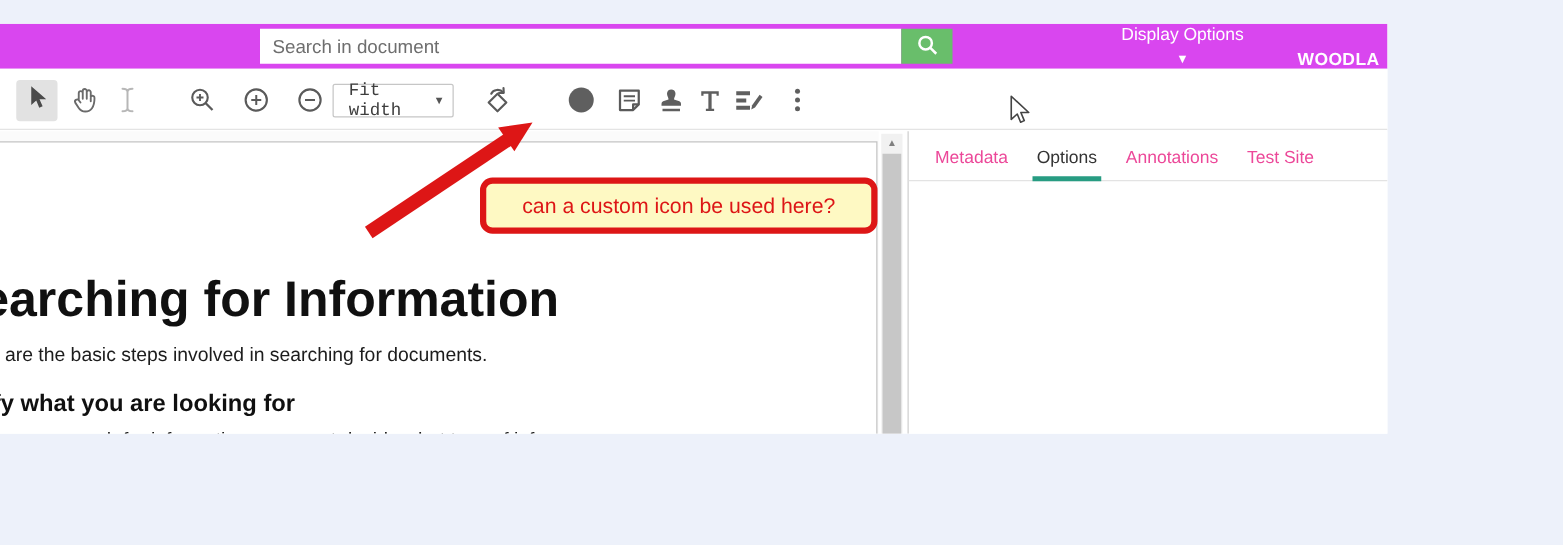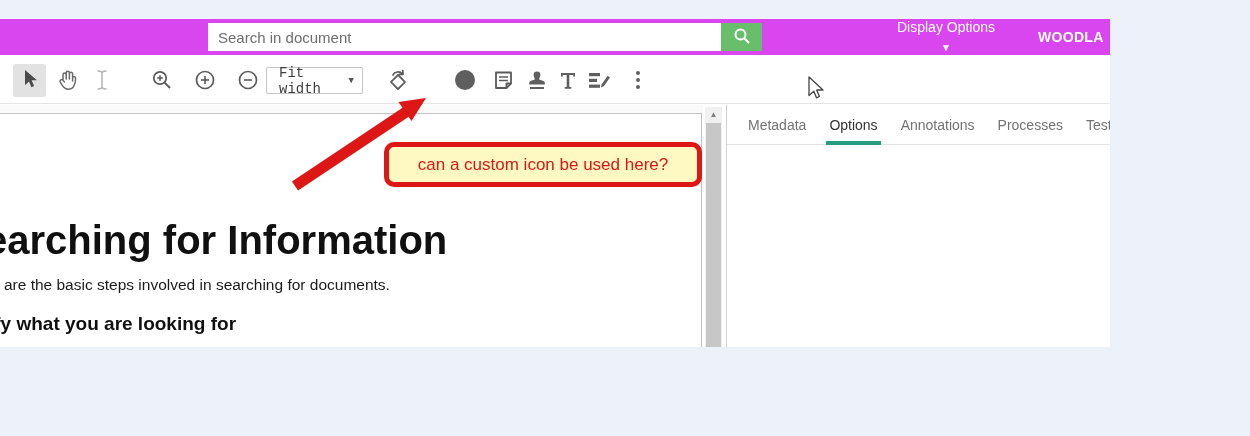--- a/index.html
+++ b/index.html
@@ -29,21 +29,21 @@
     display:flex; align-items:center; justify-content:center;
   }
   .display-options {
     position:absolute; left:897px; top:0; height:36px;
     display:flex; align-items:center; gap:7px;
     color:#ffffff; font-size:14px; cursor:pointer;flex-direction:column;
   }
   .caret-down { font-size:10px; color:#fff; }
   .account-label {
     position:absolute; left:1038px; top:0; height:36px;
-    display:flex; align-items:center;
+    display:flex; align-items:flex-end;
     color:#ffffff; font-size:14px; font-weight:bold; letter-spacing:.3px;
     white-space:nowrap;
   }
   
   .toolbar {
     position:absolute; left:0; top:36px; width:100%; height:49px;
     background:#ffffff; border-bottom:1px solid #e4e4e4;
   }
   .tool { position:absolute; top:13px; width:24px; height:24px;
     display:flex; align-items:center; justify-content:center; cursor:pointer; }
@@ -104,21 +104,21 @@
   .panel {
     position:absolute; left:726px; top:0; width:384px; height:242px;
     background:#ffffff; border-left:1px solid #cfcfcf;
   }
   .tabs {
     display:flex; align-items:stretch; height:40px;
     padding-left:21px; gap:23px; border-bottom:1px solid #e3e3e3;
   }
   .tab {
     position:relative; display:flex; align-items:center;
-    font-size:14px; color:#737373; cursor:pointer; white-space:nowrap;
+    font-size:14px; color:#ec4899; cursor:pointer; white-space:nowrap;
   }
   .tab.active { color:#333; }
   .tab.active::after {
     content:""; position:absolute; left:-3px; right:-3px; bottom:-1px;
     height:4px; background:#279c82;
   }
   .panel-body { position:relative; height:201px; overflow:hidden; }
   .template-bullet {
     position:absolute; left:-8px; top:23px; width:16px; height:16px;
     border-radius:50%; background:#2b7e8e;
@@ -329,23 +329,20 @@
         <div class="tab">
             <span>Metadata</span>
           </div>
         <div class="tab active">
             <span>Options</span>
           </div>
         <div class="tab">
             <span>Annotations</span>
           </div>
         <div class="tab">
-            <span>Processes</span>
-          </div>
-        <div class="tab">
             <span>Test Site</span>
           </div>
       </div>
 
     </div>
   </div>
 </div>
 
 <svg class="arrow-svg" width="160" height="108" viewBox="0 0 160 108">
   <line x1="13" y1="96" x2="127" y2="20" stroke="#dd1616" stroke-width="11"></line>

